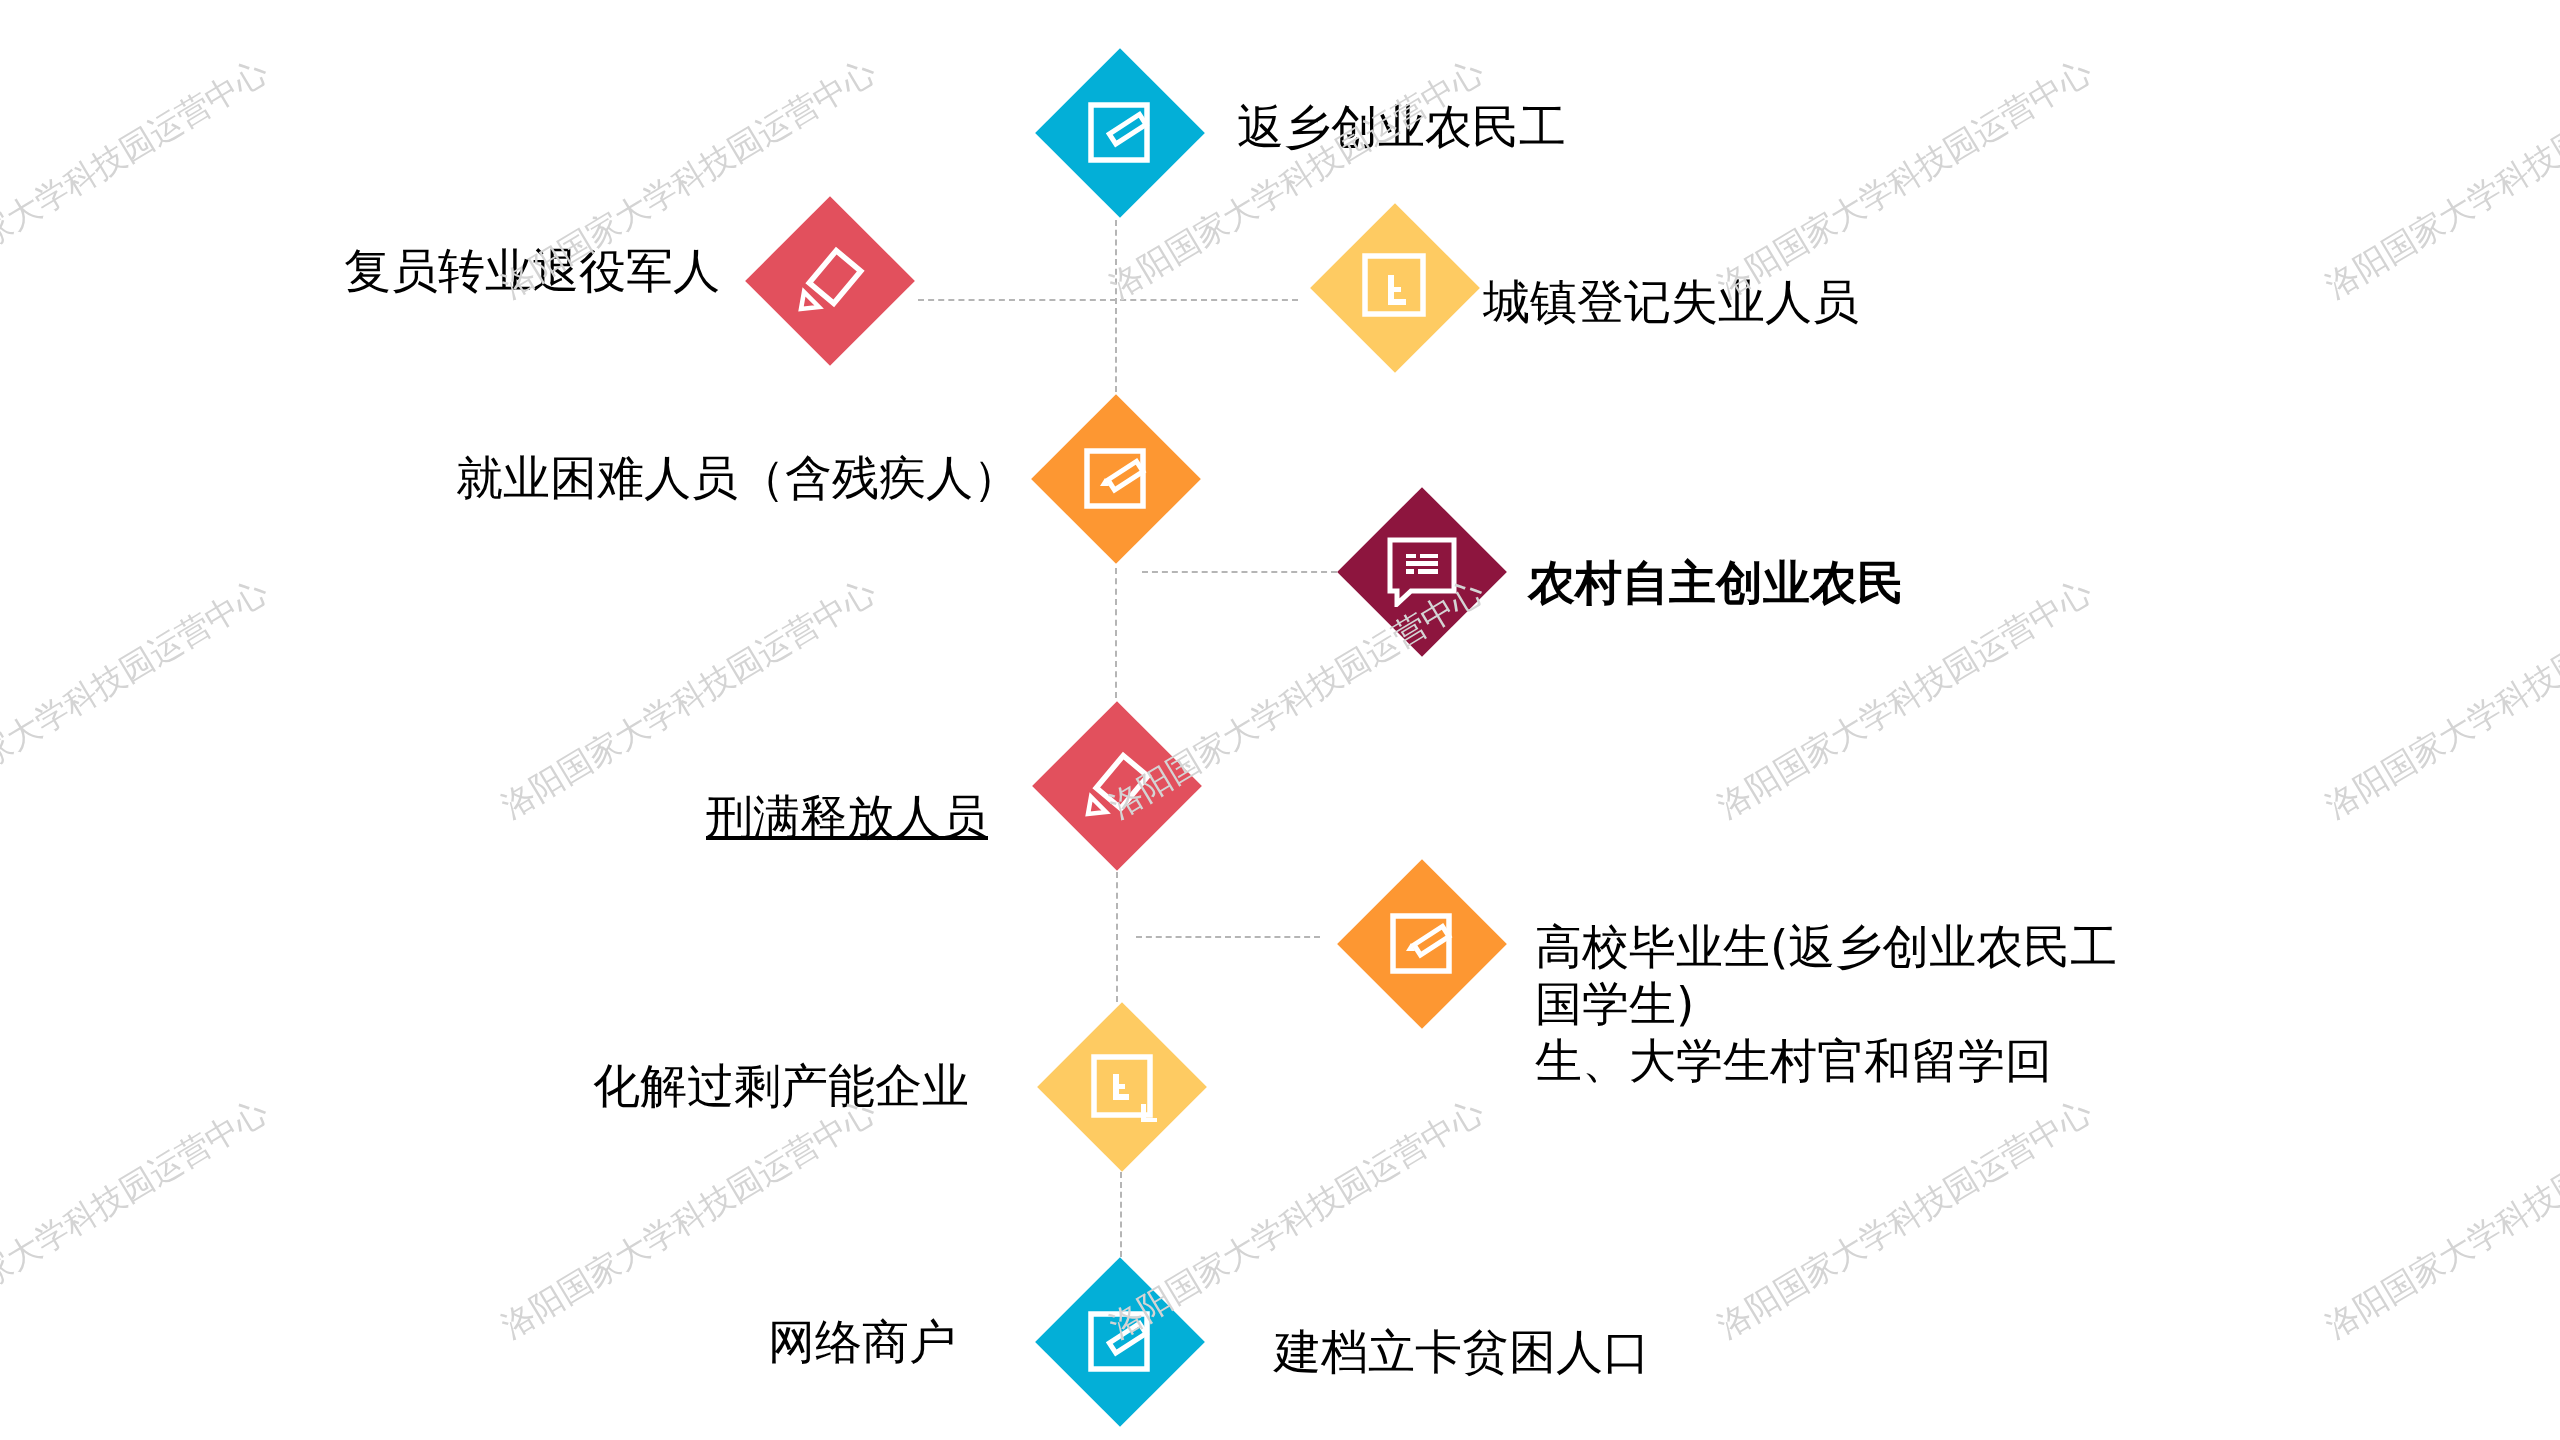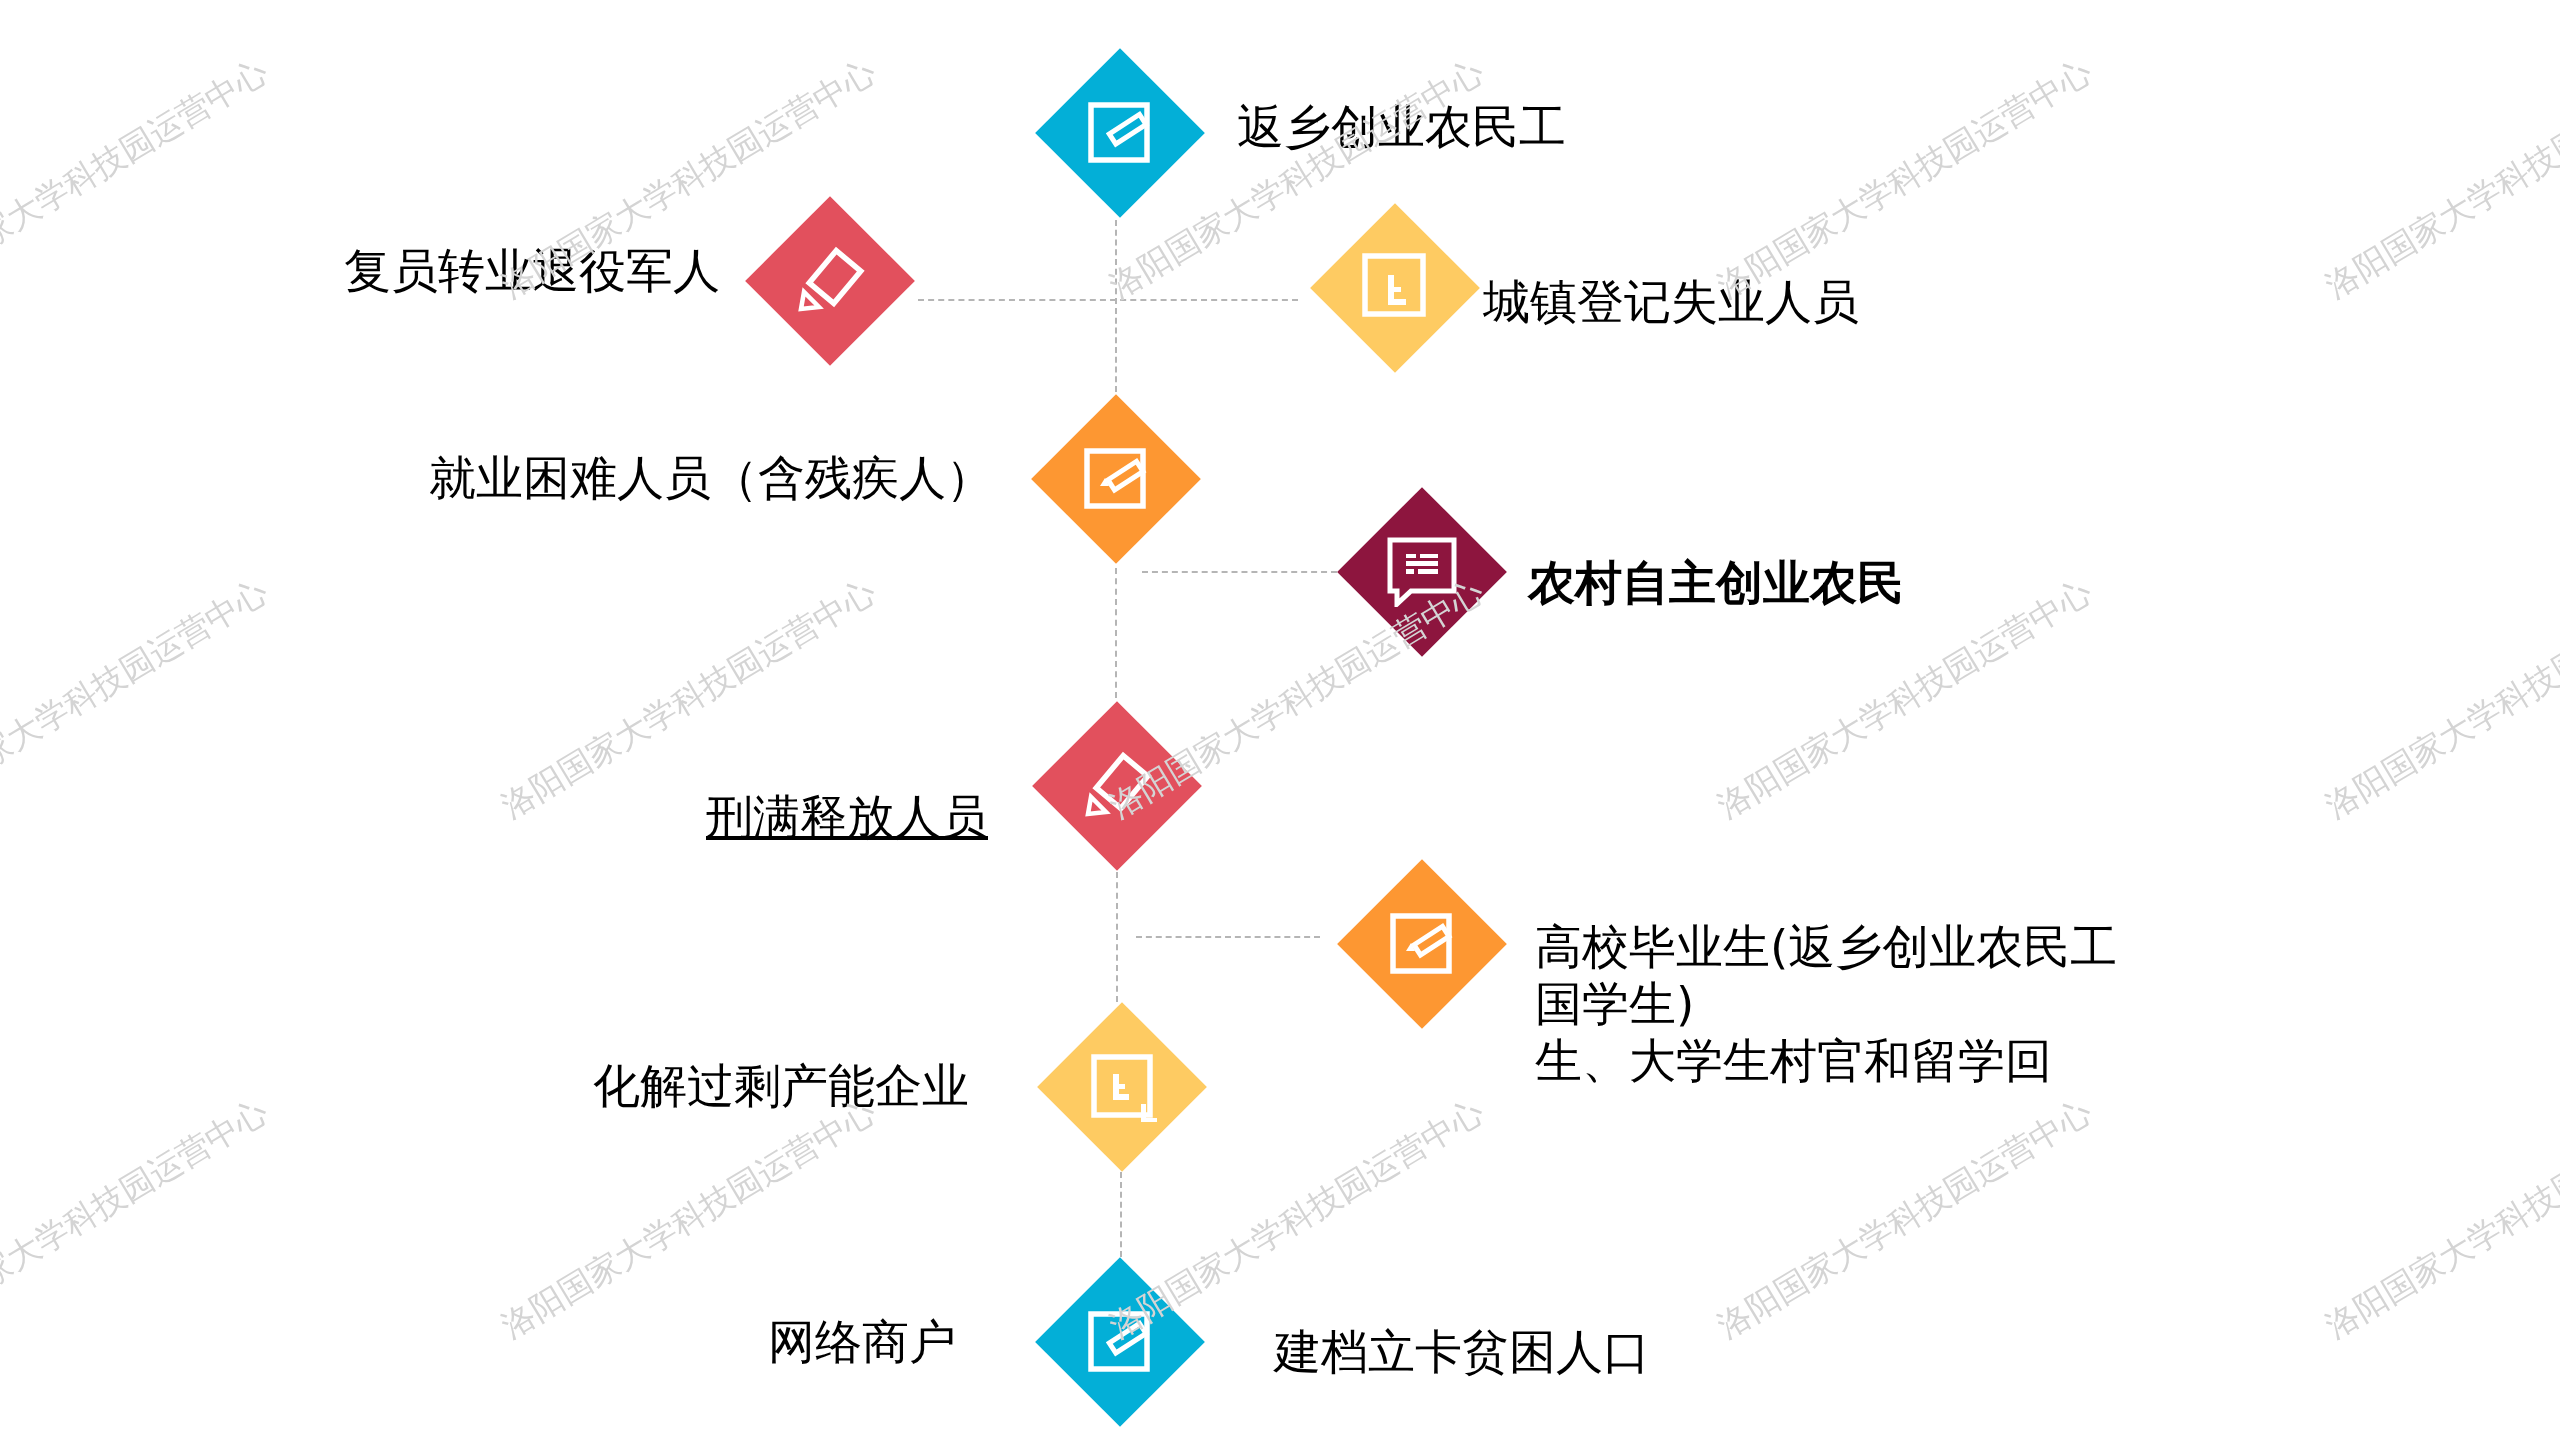--- a/index.html
+++ b/index.html
@@ -131,21 +131,21 @@
   <div class="icon">
     <svg viewBox="0 0 70 70">
         <rect x="6" y="7" width="56" height="55" fill="none" stroke="#fff" stroke-width="5.5"></rect>
         <g transform="translate(47 30) rotate(-33)">
           <rect x="-20" y="-6" width="34" height="12" fill="#FD9732" stroke="#fff" stroke-width="5"></rect>
         </g>
         <polygon points="19,42 24,34 28,42" fill="#fff"></polygon>
       </svg>
   </div>
 </div>
-<div class="label right-align" style="left:417px; width:576px; top:449px;">就业困难人员（含残疾人）</div>
+<div class="label right-align" style="left:444px; width:576px; top:449px;">就业困难人员（含残疾人）</div>
 
 <div class="node" style="left:1337px; top:487px;">
   <div class="diamond" style="background:#8D153E;"></div>
   <div class="icon">
     <svg viewBox="0 0 70 70">
         <path d="M3 3 H67 V54 H24 L10 67 V54 H3 Z" fill="none" stroke="#fff" stroke-width="5"></path>
         <rect x="19" y="17" width="10" height="4" fill="#fff"></rect>
         <rect x="33" y="17" width="18" height="4" fill="#fff"></rect>
         <rect x="19" y="24" width="32" height="5" fill="#fff"></rect>
         <rect x="19" y="32" width="8" height="5" fill="#fff"></rect>

